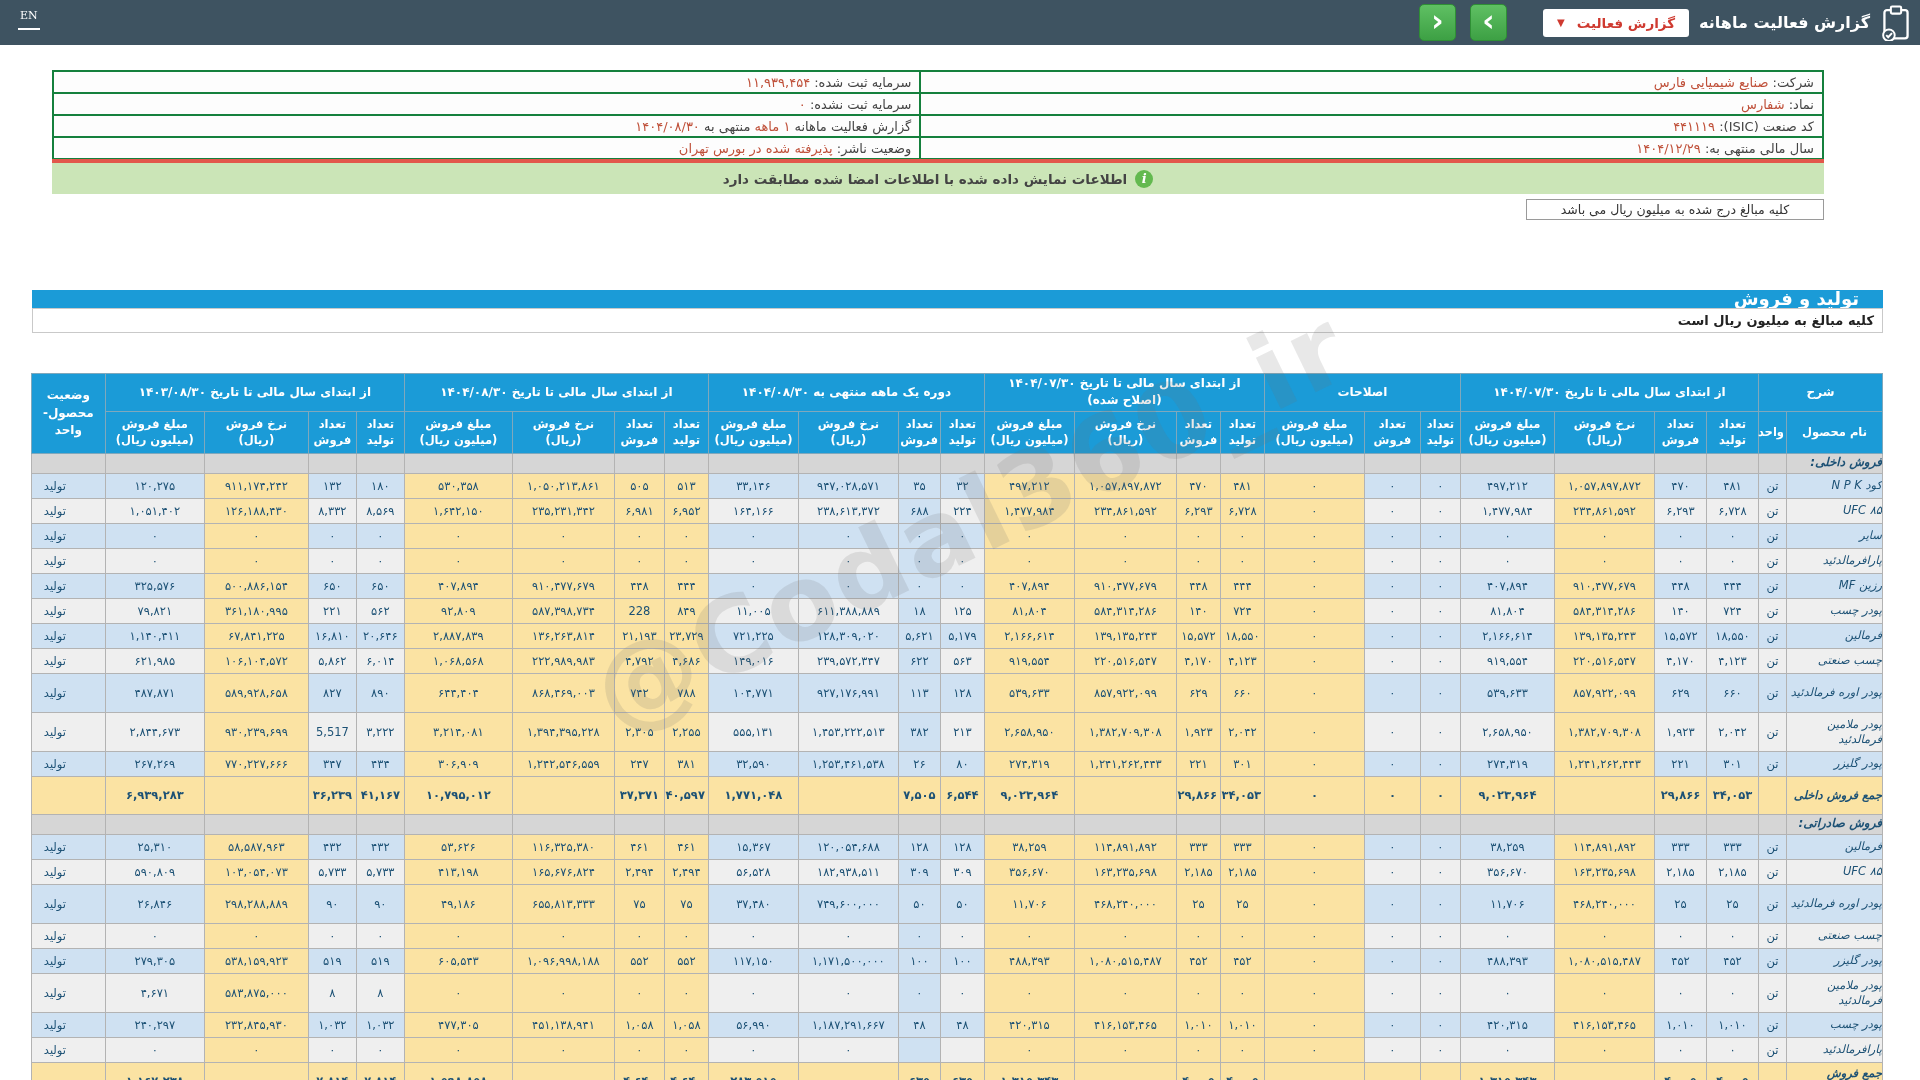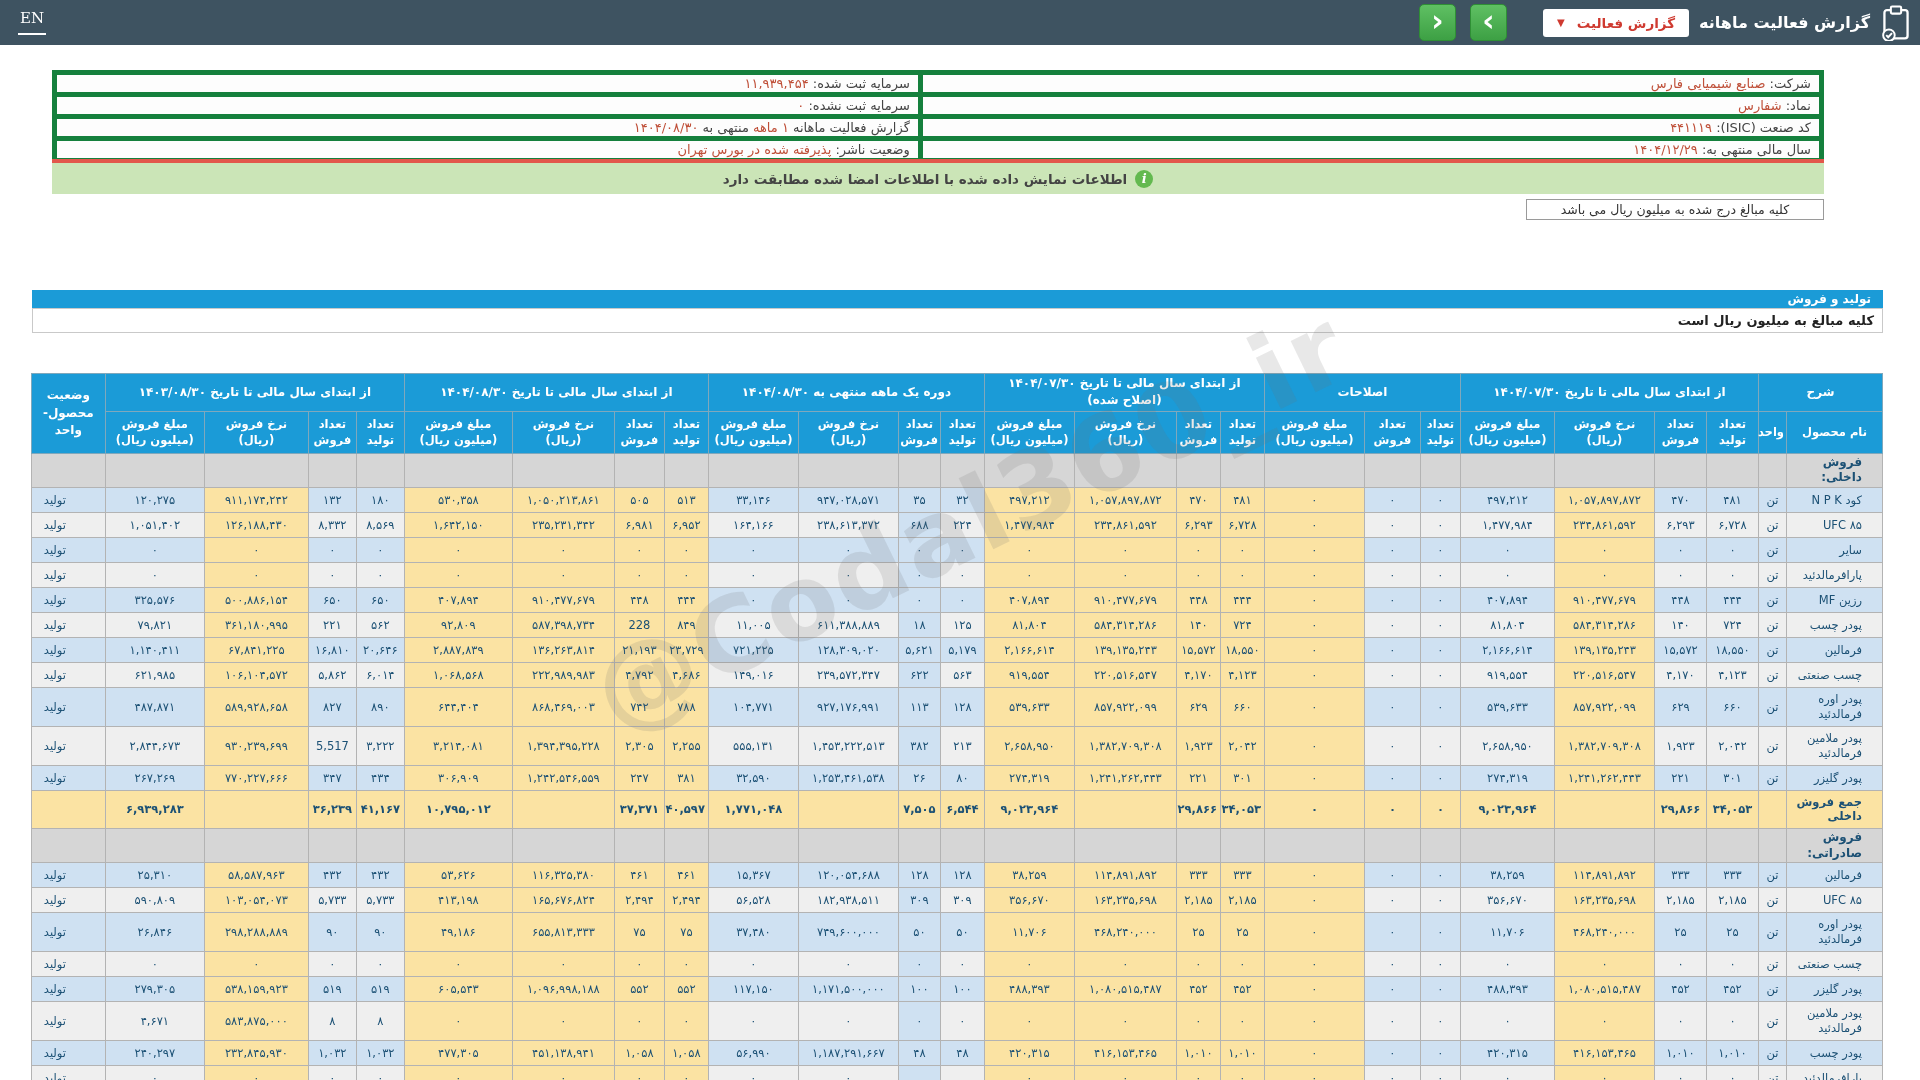--- a/index.html
+++ b/index.html
@@ -9,45 +9,45 @@
 
   
   .topbar{position:absolute;top:0;right:0;left:0;height:45px;background:#3e5361;display:flex;align-items:center;padding:0 8px;}
   .topbar-right{display:flex;align-items:center;gap:10px;}
   .clip-icon{width:32px;height:36px;flex:0 0 auto;}
   .page-title{color:#fff;font-size:16px;font-weight:bold;white-space:nowrap;}
   .dropdown{background:#fff;border-radius:3px;padding:6px 14px;color:#cf3a30;font-weight:bold;font-size:13.5px;display:flex;align-items:center;gap:12px;cursor:pointer;margin-left:26px;}
   .dropdown .caret{font-size:10px;}
   .navbtn{width:37px;height:37px;background:linear-gradient(#5fc063,#3da044);border:1px solid #2f8f35;border-radius:5px;color:#fff;display:flex;align-items:center;justify-content:center;font-size:30px;font-weight:bold;cursor:pointer;padding-bottom:4px;}
   .navbtn + .navbtn{margin-right:4px;}
-  .en-link{position:absolute;left:18px;top:9px;color:#fff;font-family:"DejaVu Serif", serif;font-size:15px;border-bottom:2px solid #fff;padding:0 2px 6px 2px;cursor:pointer;direction:ltr;}
+  .en-link{position:absolute;left:18px;top:9px;color:#fff;font-family:"DejaVu Serif", serif;font-size:11px;border-bottom:2px solid #fff;padding:0 2px 6px 2px;cursor:pointer;direction:ltr;}
 
   
   .info-table{position:absolute;top:70px;right:96px;width:1772px;border-collapse:collapse;font-size:13px;color:#444;background:#fdfdfd;}
-  .info-table td{border:5px solid #15803d;height:22px;padding:1px 8px;white-space:nowrap;}
+  .info-table td{border:2px solid #15803d;height:22px;padding:1px 8px;white-space:nowrap;}
   .info-table td.r{width:51%;}
   .info-table td.l{width:49%;}
   .red{color:#bf4f38;}
 
   .redline{position:absolute;top:159px;right:96px;width:1772px;height:4px;background:#e2574b;}
   .greenbar{position:absolute;top:163px;right:96px;width:1772px;height:31px;background:#cbe5b7;display:flex;align-items:center;justify-content:center;gap:8px;font-size:13.5px;color:#444;font-weight:bold;}
   .i-icon{width:18px;height:18px;border-radius:50%;background:#63b94f;color:#fff;font-family:"DejaVu Serif", serif;font-style:italic;font-weight:bold;font-size:13px;display:flex;align-items:center;justify-content:center;}
   .note-box{position:absolute;top:199px;right:96px;width:298px;height:21px;border:1px solid #9a9a9a;background:#fff;font-size:12.5px;color:#333;display:flex;align-items:center;justify-content:center;white-space:nowrap;}
 
   
-  .section-bar{position:absolute;top:290px;right:37px;width:1851px;height:18px;background:#1b9bd7;color:#fff;font-size:12px;font-weight:bold;line-height:18px;padding-right:12px;}
+  .section-bar{position:absolute;top:290px;right:37px;width:1851px;height:18px;background:#1b9bd7;color:#fff;font-size:18px;font-weight:bold;line-height:18px;padding-right:24px;}
   .amounts-row{position:absolute;top:308px;right:37px;width:1851px;height:25px;background:#fff;border:1px solid #c9c9c9;color:#222;font-size:13px;font-weight:bold;line-height:23px;padding-right:8px;}
 
   
   .main-table{position:absolute;top:373px;right:37px;width:1851px;border-collapse:collapse;table-layout:fixed;direction:rtl;font-size:11.5px;color:#1c5175;}
   .main-table th{background:#1b9bd7;color:#fff;border:1px solid #7fa8bc;font-weight:bold;padding:1px 2px;line-height:1.45;}
   .main-table thead tr.grp th{height:22px;font-size:12px;}
   .main-table thead tr.sub th{height:42px;font-size:11.5px;}
   .main-table td{border:1px solid #b3b3b3;padding:1px 3px;text-align:center;overflow:hidden;white-space:nowrap;}
-  .main-table td.name{text-align:right;padding-right:20px;white-space:normal;line-height:1.3;}
+  .main-table td.name{text-align:right;padding-right:0;white-space:normal;line-height:1.3;font-style:italic;}
   .main-table td.st{text-align:left;padding-left:12px;}
   tr.h-n{height:25px;} tr.h-t{height:39px;margin-top:17px;} tr.h-sum{height:38px;} tr.h-sec{height:20px;}
   tr.even td{background:#cfe1f2;}
   tr.odd td{background:#efefef;}
   tr.even td.y, tr.odd td.y{background:#fbe3a3;}
   tr.odd td.mb, tr.even td.mb{background:#cfe1f2;}
   tr.sum td{background:#fbe3a3;font-weight:bold;}
   tr.sec td{background:#d6d6d6;}
   tr.sec td.name{font-weight:bold;font-size:12px;}
   tr.sum td.name{white-space:normal;line-height:1.3;}

